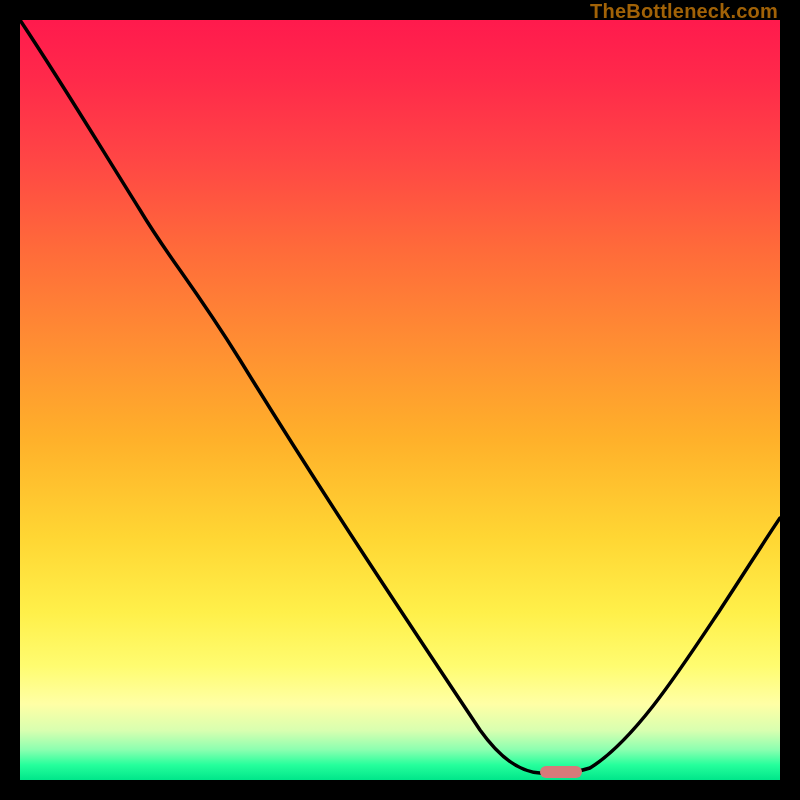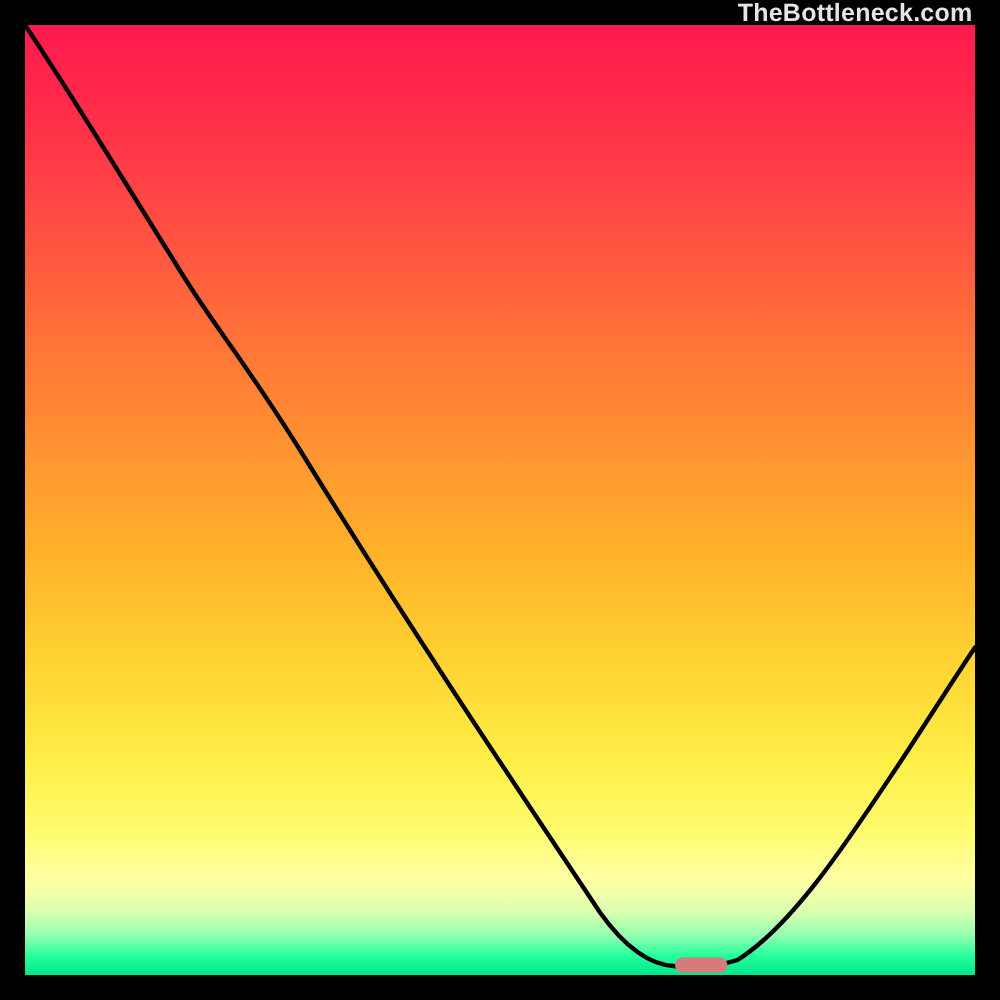--- a/index.html
+++ b/index.html
@@ -41,21 +41,21 @@
       #00e68a 100%
     );
   }
   .watermark {
     position: absolute;
     top: 0px;
     right: 22px;
     font-family: Arial, Helvetica, sans-serif;
     font-size: 20px;
     font-weight: 600;
-    color: #e5e5e5;
+    color: #a16207;
     letter-spacing: 0.2px;
   }
   svg.curve {
     position: absolute;
     left: 20px;
     top: 20px;
     width: 760px;
     height: 760px;
   }
 </style>

